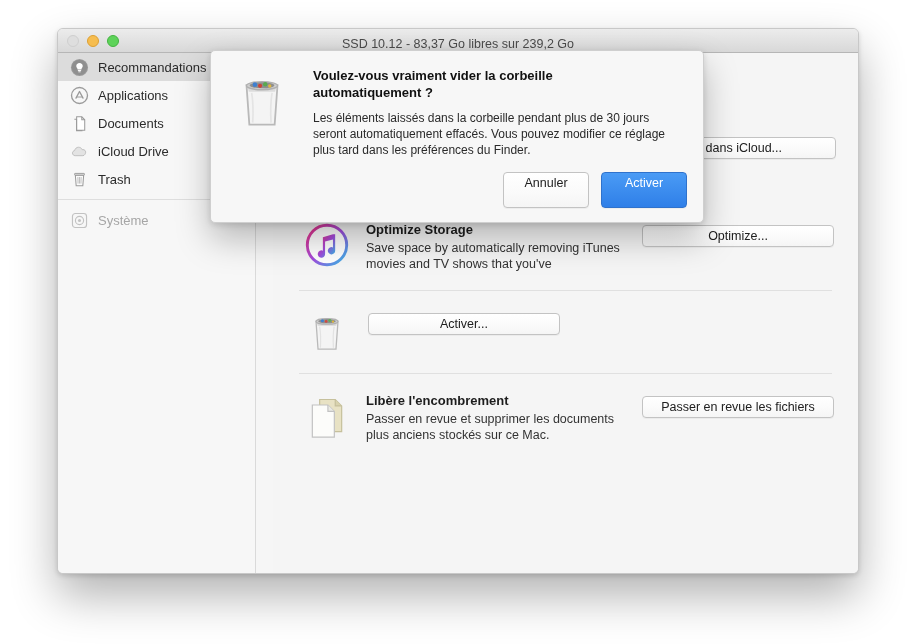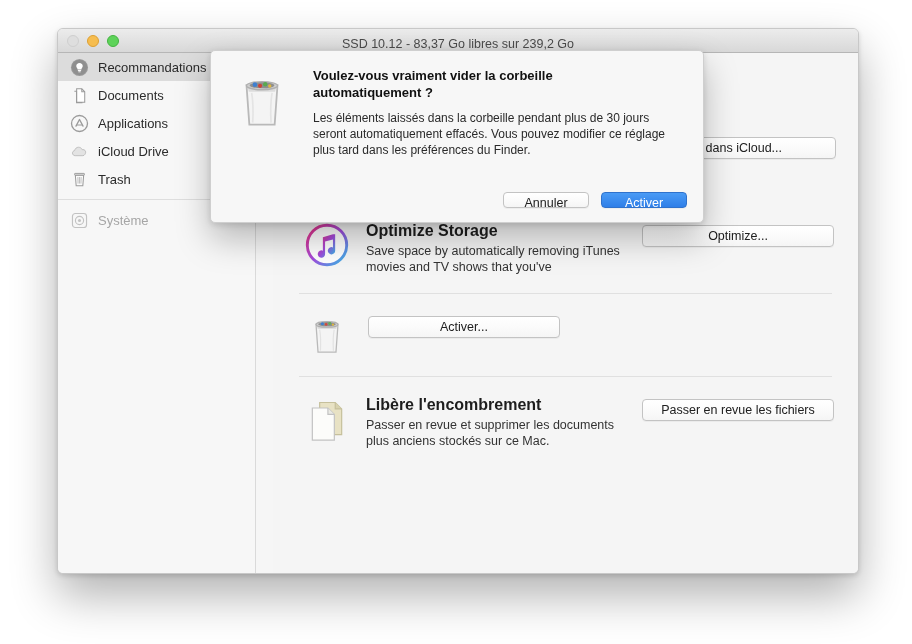--- a/index.html
+++ b/index.html
@@ -165,21 +165,21 @@
 
   .row-icon {
     width: 44px;
     height: 44px;
     flex: 0 0 44px;
     margin-right: 17px;
     margin-top: 2px;
   }
   .row-text { flex: 1 1 auto; padding-top: 1px; }
   .row-title {
-    font-size: 16px;
+    font-size: 13px;
     font-weight: bold;
     color: #1d1d1d;
     margin-bottom: 3px;
   }
   .row-desc {
     font-size: 12.5px;
     color: #333333;
     line-height: 16px;
     max-width: 260px;
   }
@@ -256,21 +256,21 @@
   }
   .dialog-buttons {
     position: absolute;
     right: 16px;
     bottom: 14px;
     display: flex;
     gap: 12px;
   }
   .dialog-buttons .btn {
     min-width: 86px;
-    height: 16px;
+    height: 36px;
   }
 </style>
 </head>
 <body>
 
 <div id="root">
 
   <div class="window">
 
     <div class="titlebar">
@@ -293,36 +293,36 @@
             <path d="M10 5.2c-2 0-3.4 1.4-3.4 3.2 0 1.3.8 2.1 1.3 2.8v1h4.2v-1c.5-.7 1.3-1.5 1.3-2.8 0-1.8-1.4-3.2-3.4-3.2z" fill="#ffffff"></path>
             <rect x="8.3" y="12.6" width="3.4" height="1" fill="#ffffff"></rect>
             <rect x="8.8" y="14.1" width="2.4" height="0.9" fill="#ffffff"></rect>
           </svg>
           <span class="side-label">Recommandations</span>
           <span class="side-count"></span>
         </div>
 
         <div class="side-item">
           <svg class="side-icon" viewBox="0 0 20 20">
+            <circle cx="10" cy="10" r="8.4" fill="none" stroke="#9b9b9b" stroke-width="1.4"></circle>
+            <path d="M6.3 12.8 L10 5.8 L13.7 12.8" fill="none" stroke="#9b9b9b" stroke-width="1.4" stroke-linecap="round" stroke-linejoin="round"></path>
+            <line x1="7.2" y1="11.6" x2="13" y2="11.6" stroke="#9b9b9b" stroke-width="1.2"></line>
+          </svg>
+          <span class="side-label">Applications</span>
+          <span class="side-count">28</span>
+        </div>
+
+        <div class="side-item">
+          <svg class="side-icon" viewBox="0 0 20 20">
             <path d="M7 3h5.4l3.1 3.1V17H7z" fill="#ffffff" stroke="#9b9b9b" stroke-width="1.1"></path>
             <path d="M12.4 3v3.1h3.1" fill="none" stroke="#9b9b9b" stroke-width="1.1"></path>
             <path d="M4.6 5.6h2.3v11.9h6.2" fill="none" stroke="#9b9b9b" stroke-width="1.1"></path>
           </svg>
           <span class="side-label">Documents</span>
           <span class="side-count"></span>
-        </div>
-
-        <div class="side-item">
-          <svg class="side-icon" viewBox="0 0 20 20">
-            <circle cx="10" cy="10" r="8.4" fill="none" stroke="#9b9b9b" stroke-width="1.4"></circle>
-            <path d="M6.3 12.8 L10 5.8 L13.7 12.8" fill="none" stroke="#9b9b9b" stroke-width="1.4" stroke-linecap="round" stroke-linejoin="round"></path>
-            <line x1="7.2" y1="11.6" x2="13" y2="11.6" stroke="#9b9b9b" stroke-width="1.2"></line>
-          </svg>
-          <span class="side-label">Applications</span>
-          <span class="side-count">28</span>
         </div>
 
         <div class="side-item">
           <svg class="side-icon" viewBox="0 0 20 20">
             <path d="M5.4 14.4c-1.6 0-2.8-1.2-2.8-2.7 0-1.4 1-2.5 2.3-2.7.3-2 2-3.5 4.1-3.5 1.8 0 3.3 1.1 3.9 2.6.2-.1.5-.1.8-.1 1.6 0 2.8 1.2 2.8 2.7s-1.3 3.7-2.9 3.7z" fill="#e3e3e3" stroke="#b9b9b9" stroke-width="0.9"></path>
           </svg>
           <span class="side-label">iCloud Drive</span>
           <span class="side-count"></span>
         </div>
 

